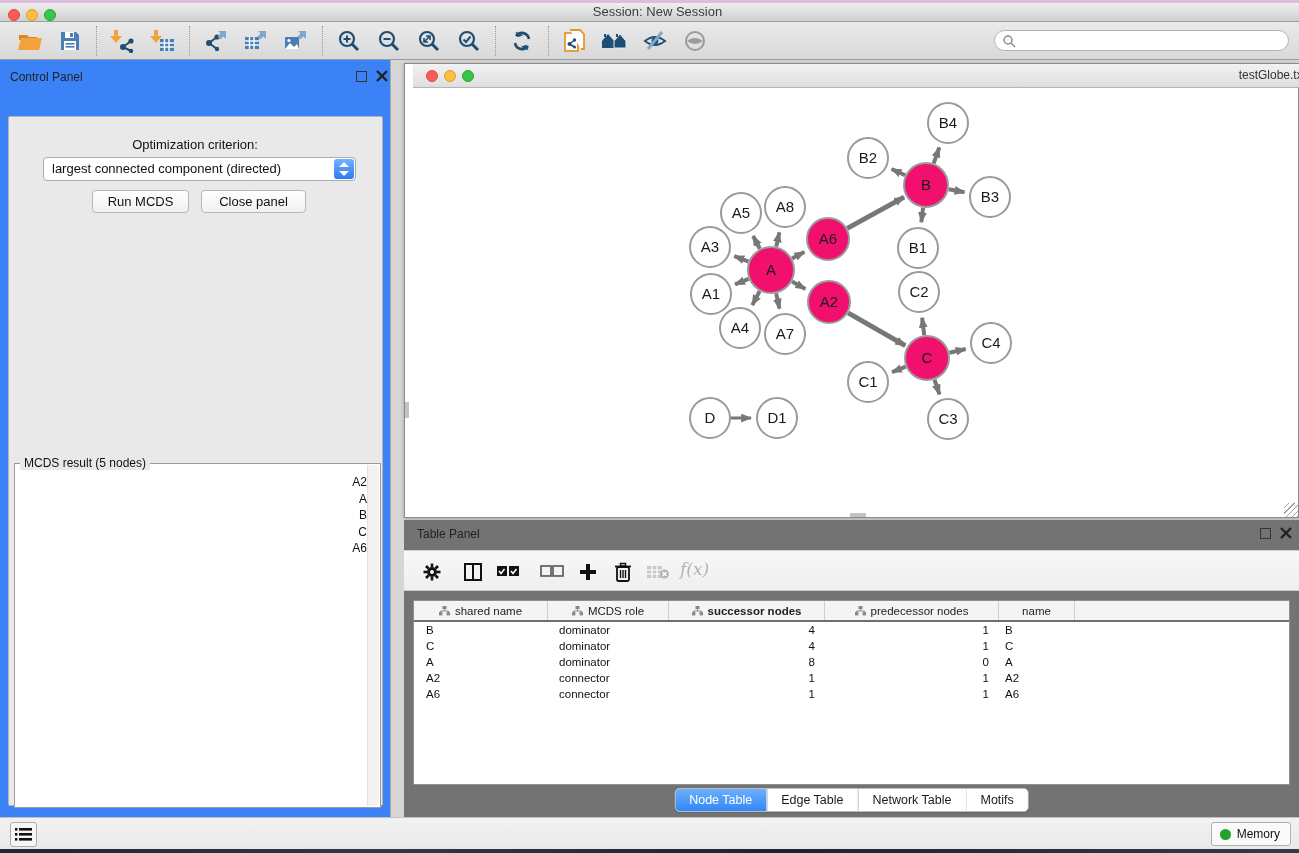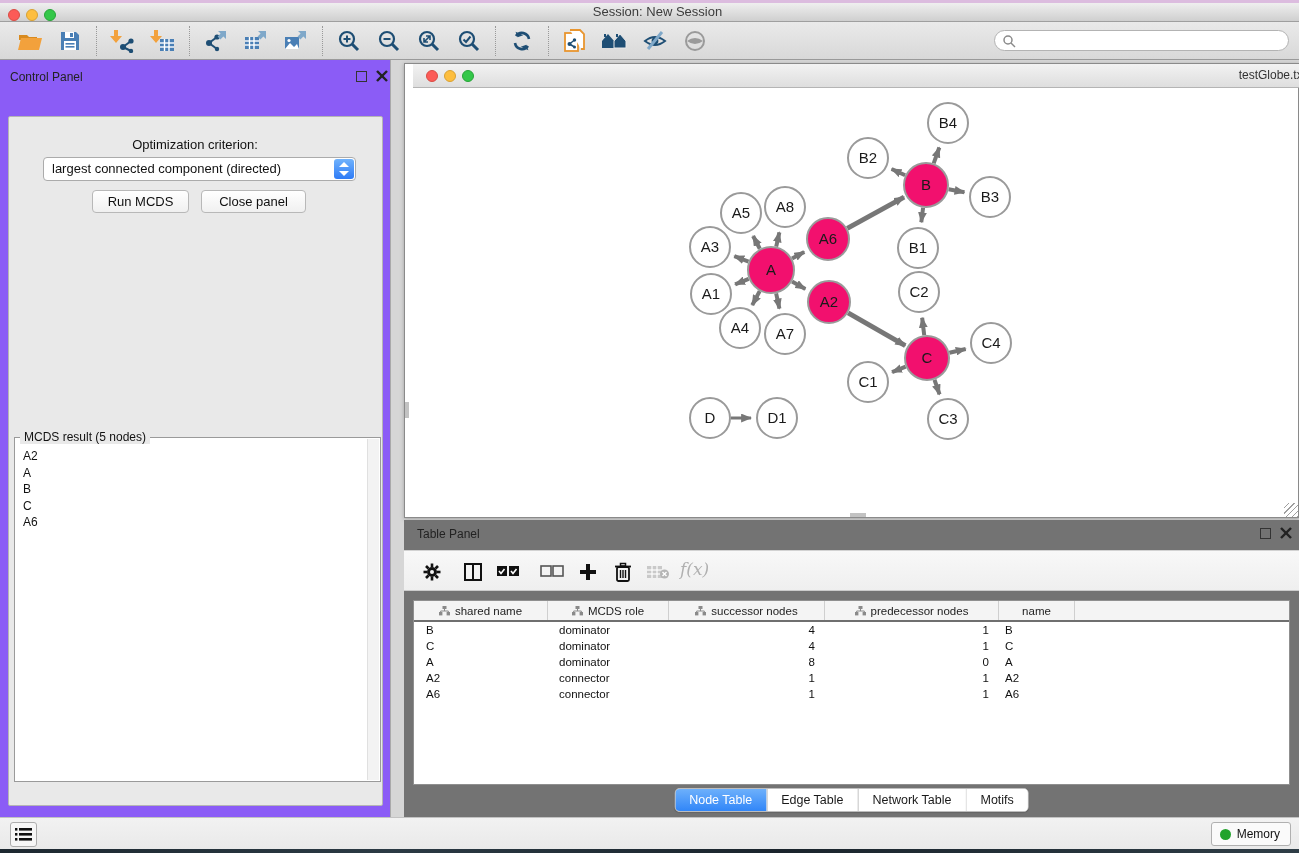--- a/index.html
+++ b/index.html
@@ -21,21 +21,21 @@
     display:flex; align-items:center; padding-left:10px; }
   .tb-btn { width:40px; height:34px; display:flex; align-items:center; justify-content:center; flex:0 0 auto; cursor:default; }
   .tb-sep { width:1px; height:30px; border-left:1px dotted #999; margin:0 6px; flex:0 0 auto; }
   .search-wrap { margin-left:auto; margin-right:10px; position:relative; flex:0 0 auto; }
   .search-input { width:295px; height:21px; border:1px solid #b3b3b3; border-radius:11px; background:#fff;
     padding-left:26px; font-size:12px; color:#333; outline:none; }
   .search-glass { position:absolute; left:8px; top:4px; }
 
   
   .control-panel { position:absolute; left:0; top:60px; width:391px; height:757px;
-    background:#8b5cf6; border-right:1px solid #a9a9a9; }
+    background:#3b82f6; border-right:1px solid #a9a9a9; }
   .cp-title { position:absolute; left:10px; top:10px; font-size:12px; color:#222; }
   .win-mini { position:absolute; top:11px; width:11px; height:11px; border:1.5px solid #333; background:transparent; }
   .panel-close { position:absolute; top:10px; width:12px; height:12px; }
   .cp-content { position:absolute; left:8px; top:56px; width:375px; height:690px;
     border:1px solid #b5b5b5; background:#e9e9e9; border-radius:2px; }
   .seg-tabs { position:absolute; top:36px; left:50%; transform:translateX(-50%); display:inline-flex;
     border:1px solid #b0b0b0; border-radius:5px; background:#fff; box-shadow:0 1px 1px rgba(0,0,0,.15); z-index:5; }
   .seg-tab { padding:3px 13px; font-size:13px; font-weight:bold; color:#1a1a1a; border-left:1px solid #c8c8c8;
     line-height:15px; background:#fff; cursor:default; white-space:nowrap; }
   .seg-tab:first-child { border-left:none; border-radius:4px 0 0 4px; }
@@ -44,21 +44,21 @@
   .opt-label { position:absolute; top:77px; left:0; width:100%; text-align:center; font-size:13px; color:#111; }
   .dropdown { position:absolute; left:43px; top:97px; width:313px; height:24px; background:#fff;
     border:1px solid #ababab; border-radius:4px; font-size:13px; color:#111; line-height:22px; padding-left:8px; }
   .dd-stepper { position:absolute; right:1px; top:1px; width:20px; height:20px; border-radius:3px;
     background:linear-gradient(#70b2fc,#2e7bf6); }
   .dd-stepper:before, .dd-stepper:after { content:""; position:absolute; left:5px; border-left:5px solid transparent; border-right:5px solid transparent; }
   .dd-stepper:before { top:3px; border-bottom:5px solid #fff; }
   .dd-stepper:after { bottom:3px; border-top:5px solid #fff; }
   .push-btn { position:absolute; height:23px; background:linear-gradient(#ffffff,#f0f0f0);
     border:1px solid #b8b8b8; border-radius:4px; font-size:13px; color:#111; text-align:center; line-height:21px; cursor:default; }
-  .result-box { position:absolute; left:14px; top:377px; width:367px; height:345px; background:#fff; border:1px solid #9a9a9a; }
+  .result-box { position:absolute; left:14px; top:403px; width:367px; height:345px; background:#fff; border:1px solid #9a9a9a;text-align:right; }
   .result-legend { position:absolute; left:5px; top:-8px; background:#e9e9e9; padding:0 4px; font-size:12px; color:#111; }
   .result-list { position:absolute; left:1px; top:10px; right:13px; bottom:1px; overflow:hidden; }
   .result-item { font-size:12px; color:#111; line-height:16.5px; padding-left:7px; cursor:default; }
   .result-scroll { position:absolute; right:1px; top:1px; width:12px; bottom:1px; background:#f3f3f3; border-left:1px solid #e0e0e0; }
 
   
   .net-frame { position:absolute; left:404px; top:63px; width:895px; height:455px;
     border:1px solid #8a8a8a; background:#fff; box-shadow:0 1px 4px rgba(0,0,0,.25); }
   .net-titlebar { position:absolute; left:0; top:0; width:100%; height:24px;
     background:linear-gradient(#f2f2f2,#dedede); border-bottom:1px solid #b4b4b4;
@@ -468,21 +468,21 @@
           </div>
           <div class="th-cell" style="width: 121px;">
             <svg width="11" height="10" viewBox="0 0 11 10">
               <rect x="3.5" y="0" width="4" height="3" fill="#8a8a8a"></rect>
               <rect x="0" y="6" width="3.4" height="3.4" fill="#8a8a8a"></rect>
               <rect x="7.6" y="6" width="3.4" height="3.4" fill="#8a8a8a"></rect>
               <path d="M5.5 3 v2 M1.7 6 v-1 h7.6 v1" stroke="#8a8a8a" stroke-width="1" fill="none"></path>
             </svg>
             <span>MCDS role</span>
           </div>
-          <div class="th-cell" style="width: 156px;">
+          <div class="th-cell" style="width: 156px; font-weight: bold;">
             <svg width="11" height="10" viewBox="0 0 11 10">
               <rect x="3.5" y="0" width="4" height="3" fill="#8a8a8a"></rect>
               <rect x="0" y="6" width="3.4" height="3.4" fill="#8a8a8a"></rect>
               <rect x="7.6" y="6" width="3.4" height="3.4" fill="#8a8a8a"></rect>
               <path d="M5.5 3 v2 M1.7 6 v-1 h7.6 v1" stroke="#8a8a8a" stroke-width="1" fill="none"></path>
             </svg>
             <span>successor nodes</span>
           </div>
           <div class="th-cell" style="width: 174px;">
             <svg width="11" height="10" viewBox="0 0 11 10">

